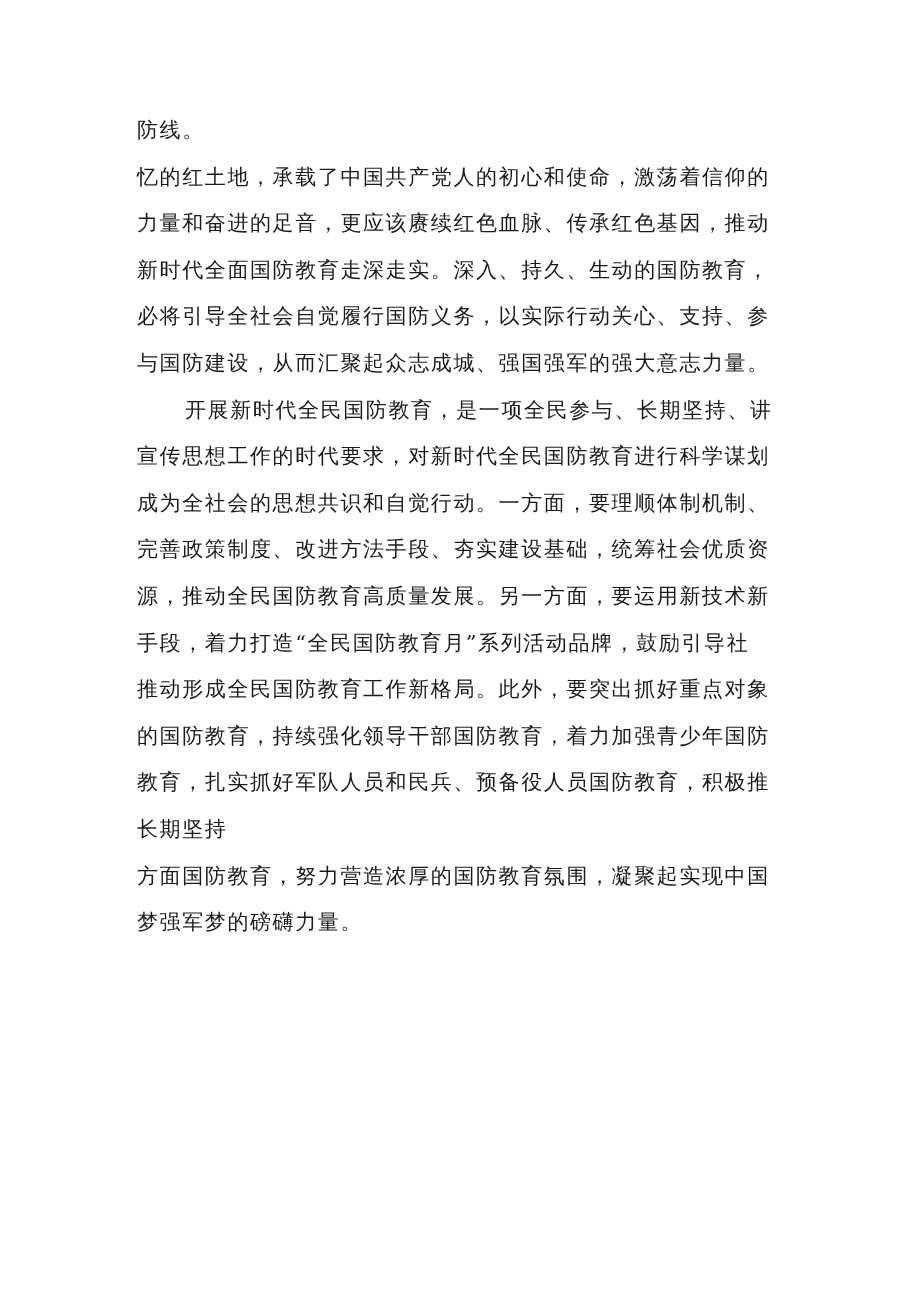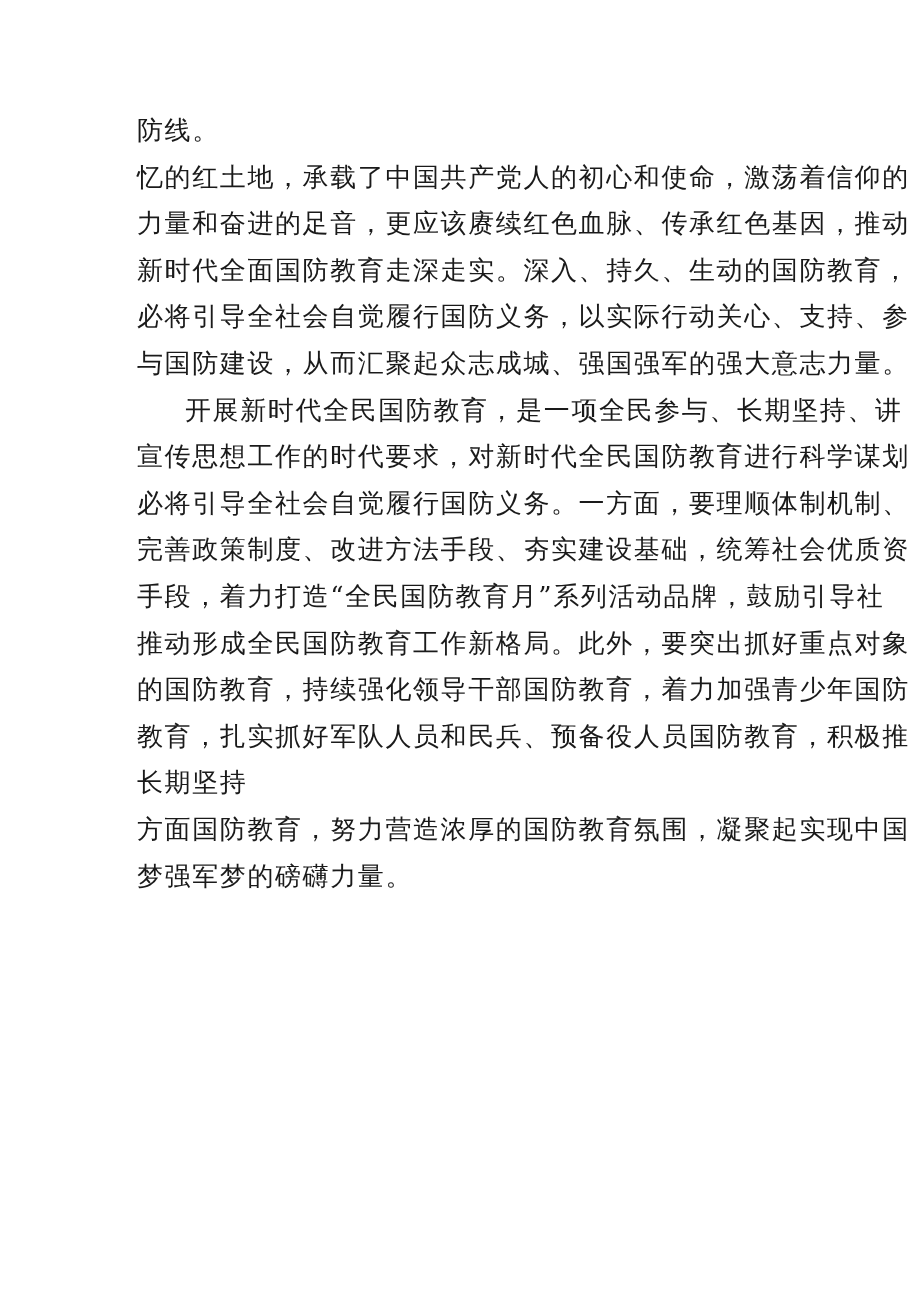--- a/index.html
+++ b/index.html
@@ -1,36 +1,37 @@
 <!DOCTYPE html>
 <html><head>
 <meta charset="utf-8">
 <style>
   html, body { margin:0; padding:0; background:#ffffff; }
   body { width:920px; height:1301px; position:relative; overflow:hidden; }
   .page { position:absolute; left:137px; top:112px; width:652px;
-          font-family:"DejaVu Serif","Liberation Serif",serif; font-size:26px;
+          font-family:"DejaVu Serif","Liberation Serif",serif; font-size:21px;
           color:#1a1a1a; }
   .line { height:46.6px; line-height:36px; white-space:nowrap; letter-spacing:1.6px; }
   .indent { padding-left:48px; }
 </style>
 </head>
 <body>
 
 <div class="page">
   <div class="line">防线。</div>
   <div class="line">忆的红土地，承载了中国共产党人的初心和使命，激荡着信仰的</div>
   <div class="line">力量和奋进的足音，更应该赓续红色血脉、传承红色基因，推动</div>
   <div class="line">新时代全面国防教育走深走实。深入、持久、生动的国防教育，</div>
   <div class="line">必将引导全社会自觉履行国防义务，以实际行动关心、支持、参</div>
   <div class="line">与国防建设，从而汇聚起众志成城、强国强军的强大意志力量。</div>
   <div class="line indent">开展新时代全民国防教育，是一项全民参与、长期坚持、讲</div>
   <div class="line">宣传思想工作的时代要求，对新时代全民国防教育进行科学谋划</div>
-  <div class="line">必将引导全社会自觉履行国防义务。一方面，要理顺体制机制、</div>
+  <div class="line">成为全社会的思想共识和自觉行动。一方面，要理顺体制机制、</div>
   <div class="line">完善政策制度、改进方法手段、夯实建设基础，统筹社会优质资</div>
+  <div class="line">源，推动全民国防教育高质量发展。另一方面，要运用新技术新</div>
   <div class="line">手段，着力打造“全民国防教育月”系列活动品牌，鼓励引导社</div>
   <div class="line">推动形成全民国防教育工作新格局。此外，要突出抓好重点对象</div>
   <div class="line">的国防教育，持续强化领导干部国防教育，着力加强青少年国防</div>
   <div class="line">教育，扎实抓好军队人员和民兵、预备役人员国防教育，积极推</div>
   <div class="line">长期坚持</div>
   <div class="line">方面国防教育，努力营造浓厚的国防教育氛围，凝聚起实现中国</div>
   <div class="line">梦强军梦的磅礴力量。</div>
 </div>
 
 </body></html>

